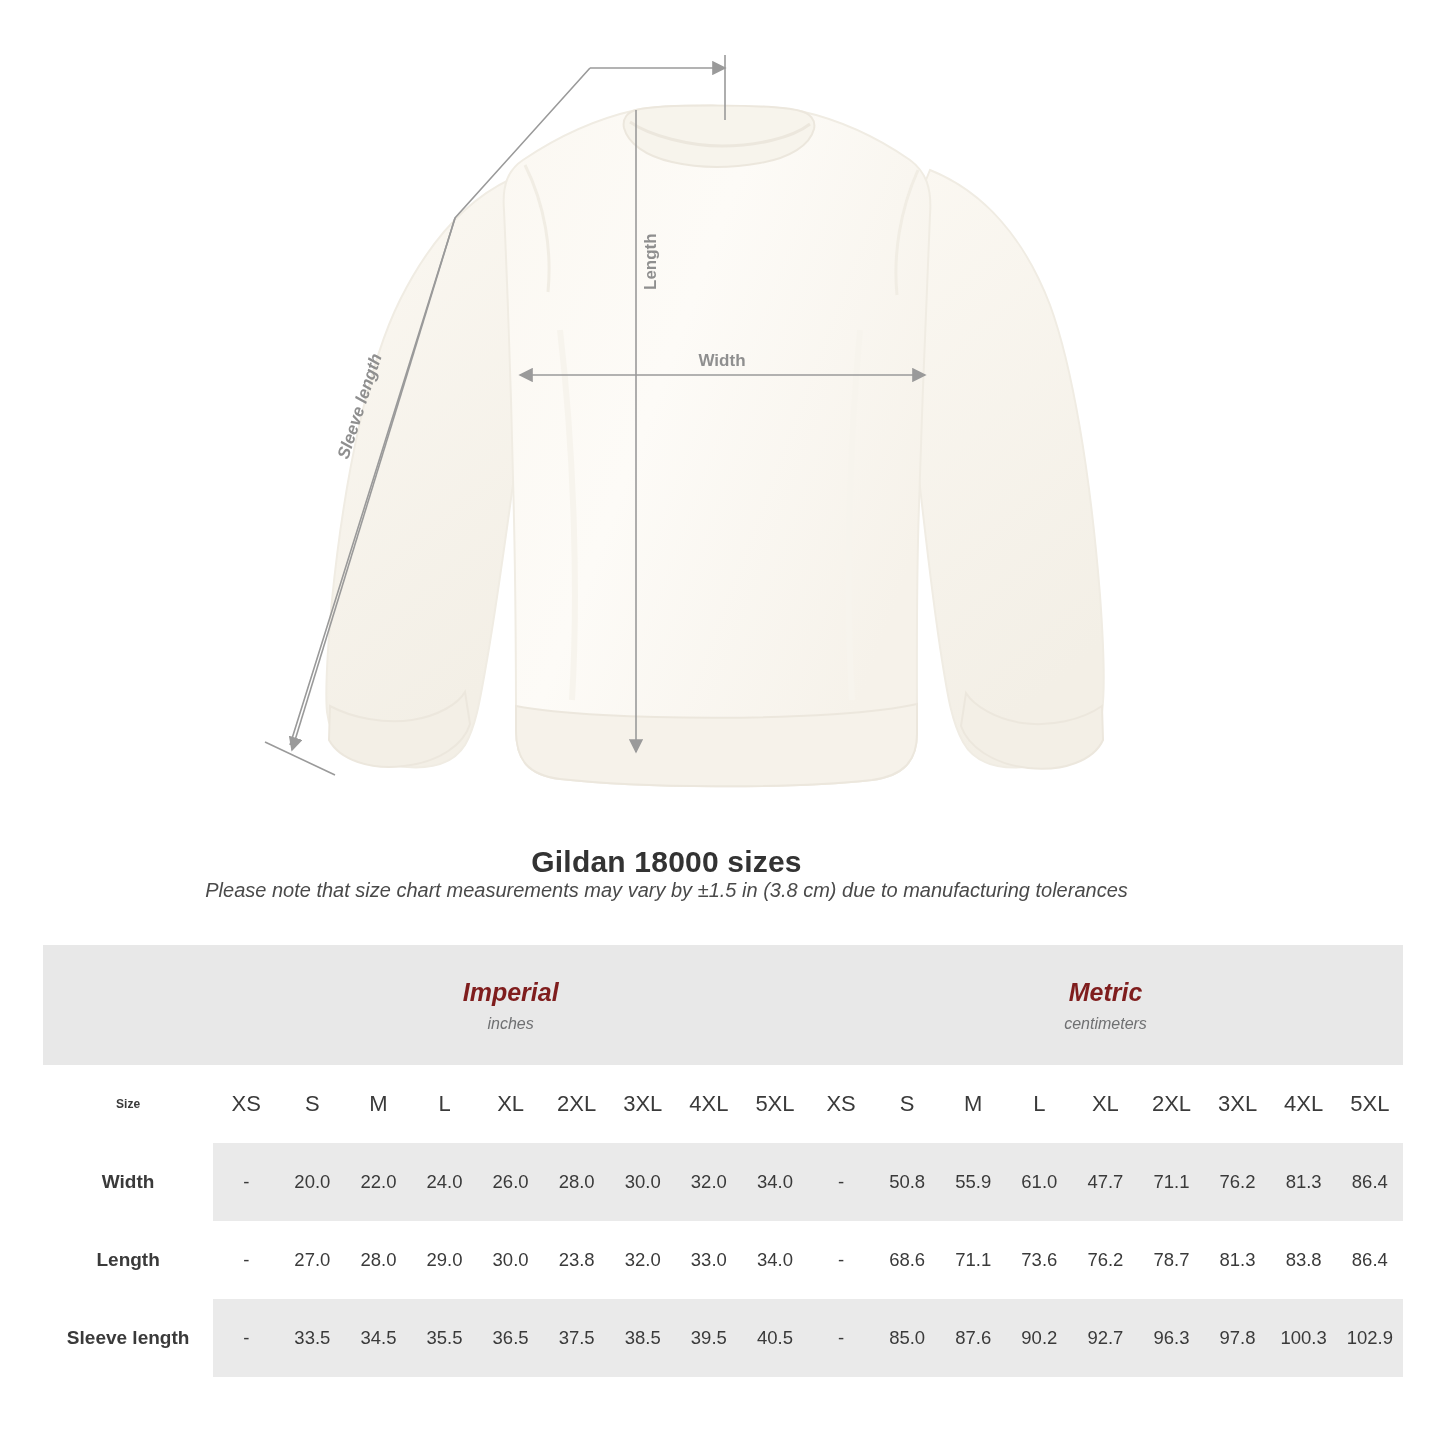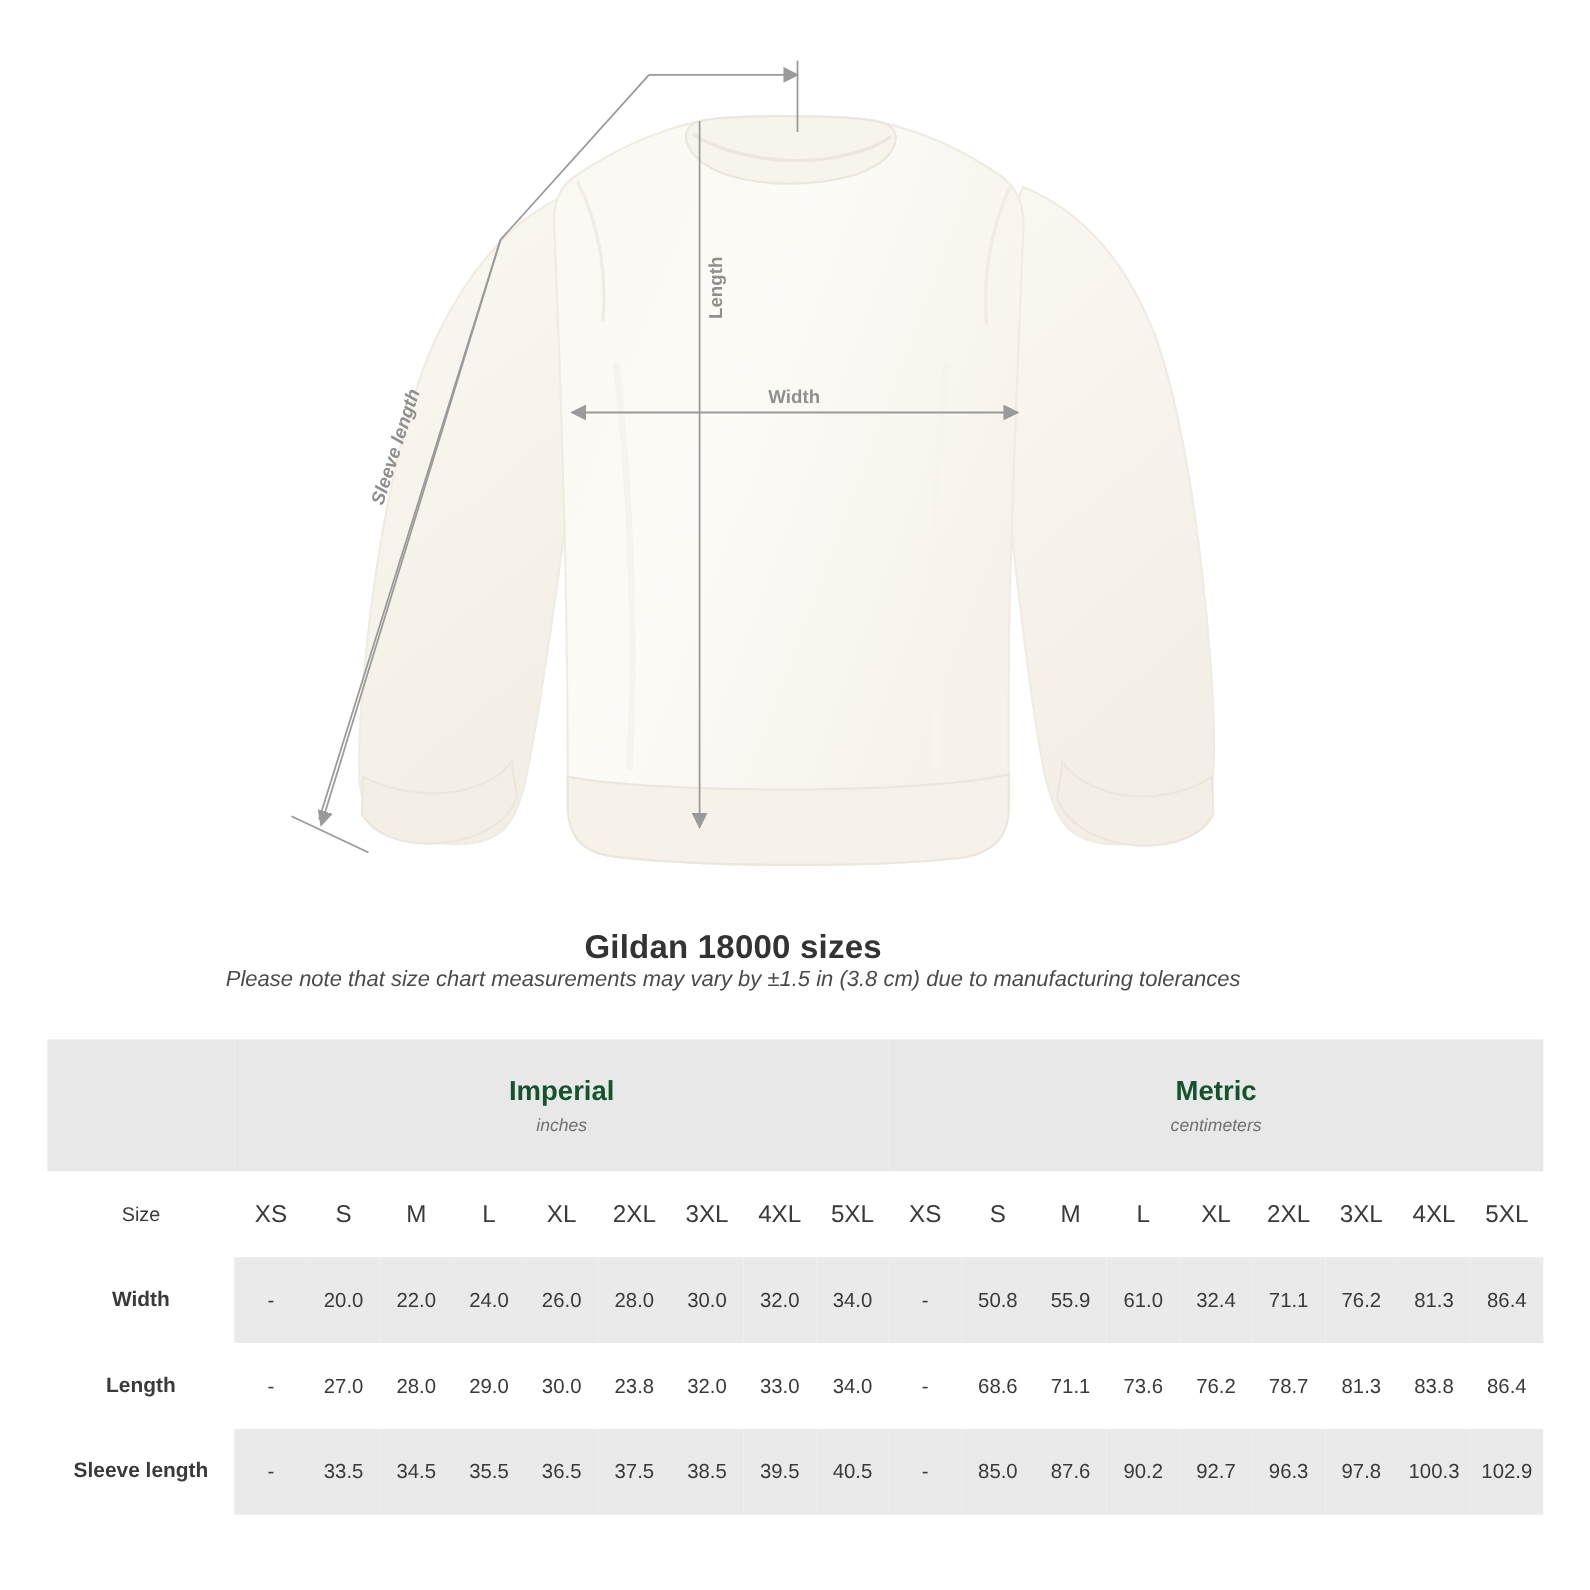--- a/index.html
+++ b/index.html
@@ -71,40 +71,41 @@
     text-align: center;
     vertical-align: middle;
     font-weight: normal;
   }
   .unit-row td {
     height: 120px;
     background: #e8e8e8;
   }
   .unit-name {
     font-size: 25px;
-    font-weight: bold;
-    color: #14532d;
+    font-style: italic;
+    font-weight: bold;
+    color: #7f1d1d;
     line-height: 1.25;
   }
   .unit-sub {
     font-size: 16px;
     font-style: italic;
     color: #6f7072;
     margin-top: 6px;
   }
   .head-row td {
     height: 78px;
     font-size: 22px;
     font-weight: bold;
     color: #3a3a3a;
     background: #ffffff;
   }
   .head-row td.rowlabel {
-    font-size: 18px;
-    font-weight: normal;
+    font-size: 12px;
+    font-weight: bold;
   }
   .data-row td {
     height: 78px;
     font-size: 18.5px;
     color: #3a3a3a;
   }
   .data-row td.rowlabel {
     font-weight: bold;
     font-size: 19px;
   }
@@ -266,21 +267,21 @@
           <td>24.0</td>
           <td>26.0</td>
           <td>28.0</td>
           <td>30.0</td>
           <td>32.0</td>
           <td>34.0</td>
           <td>-</td>
           <td>50.8</td>
           <td>55.9</td>
           <td>61.0</td>
-          <td>32.4</td>
+          <td>47.7</td>
           <td>71.1</td>
           <td>76.2</td>
           <td>81.3</td>
           <td>86.4</td>
         </tr>
 
         <tr class="data-row band-b">
           <td class="rowlabel">Length</td>
           <td>-</td>
           <td>27.0</td>

